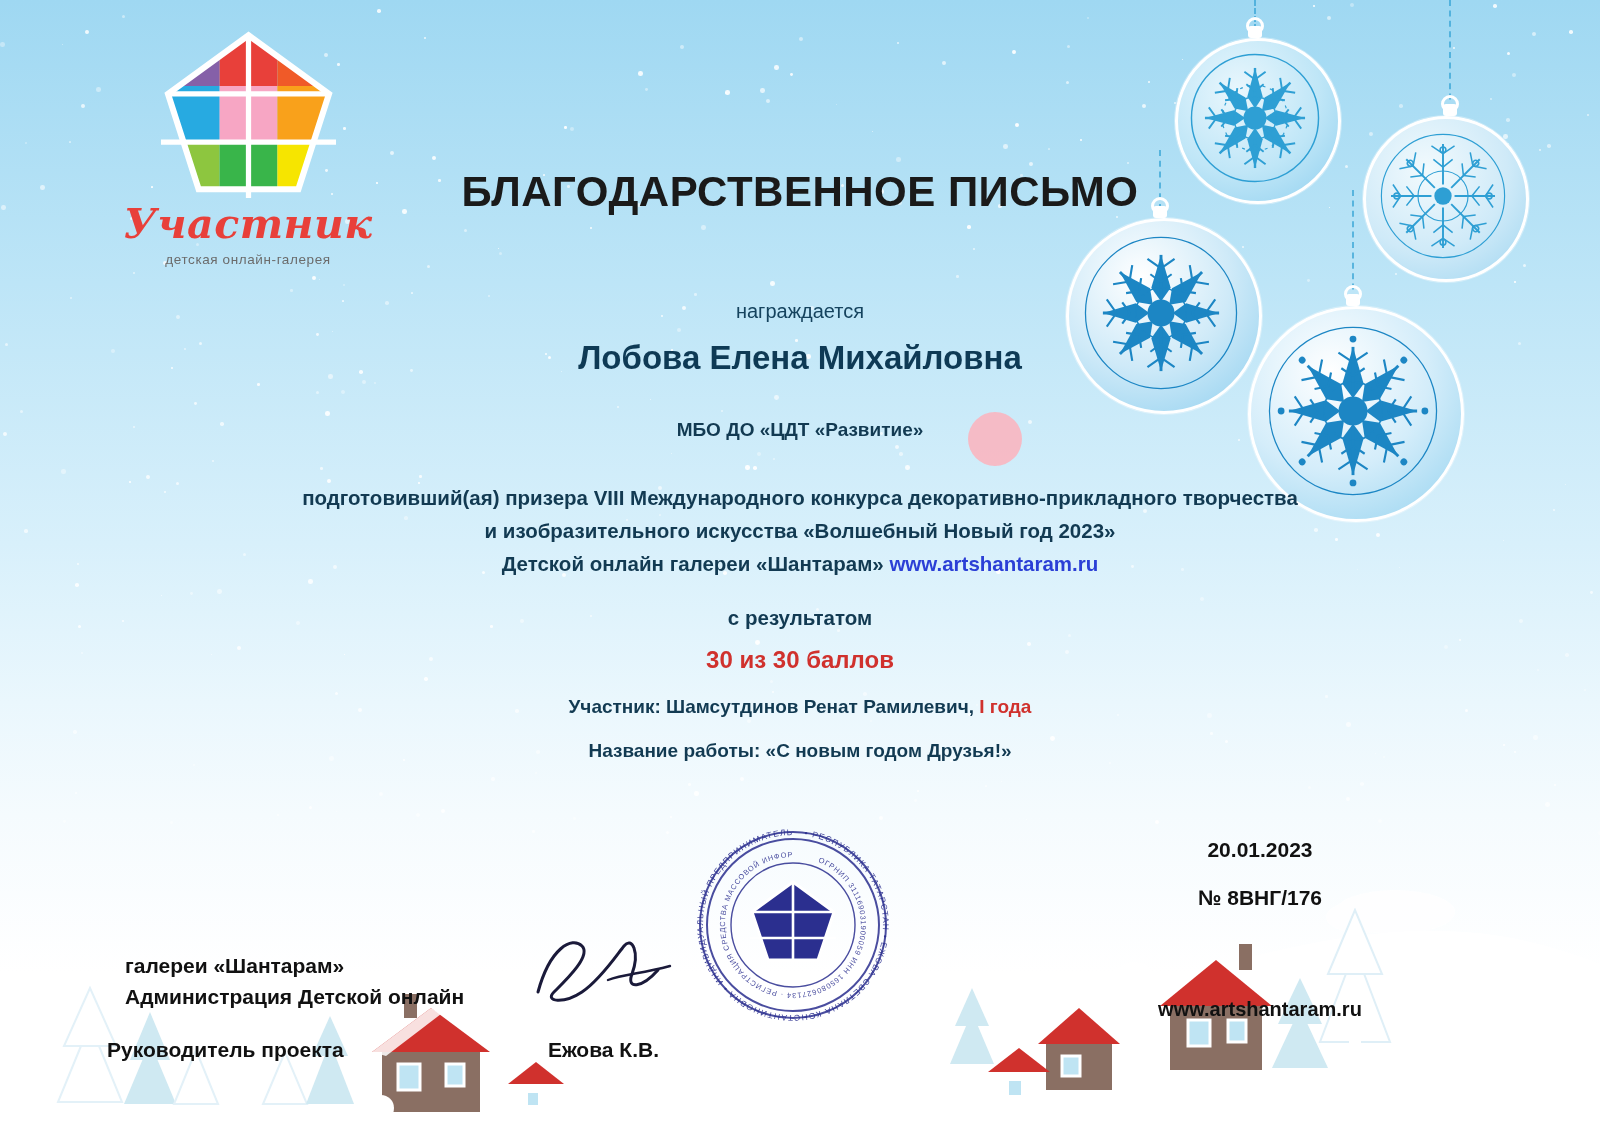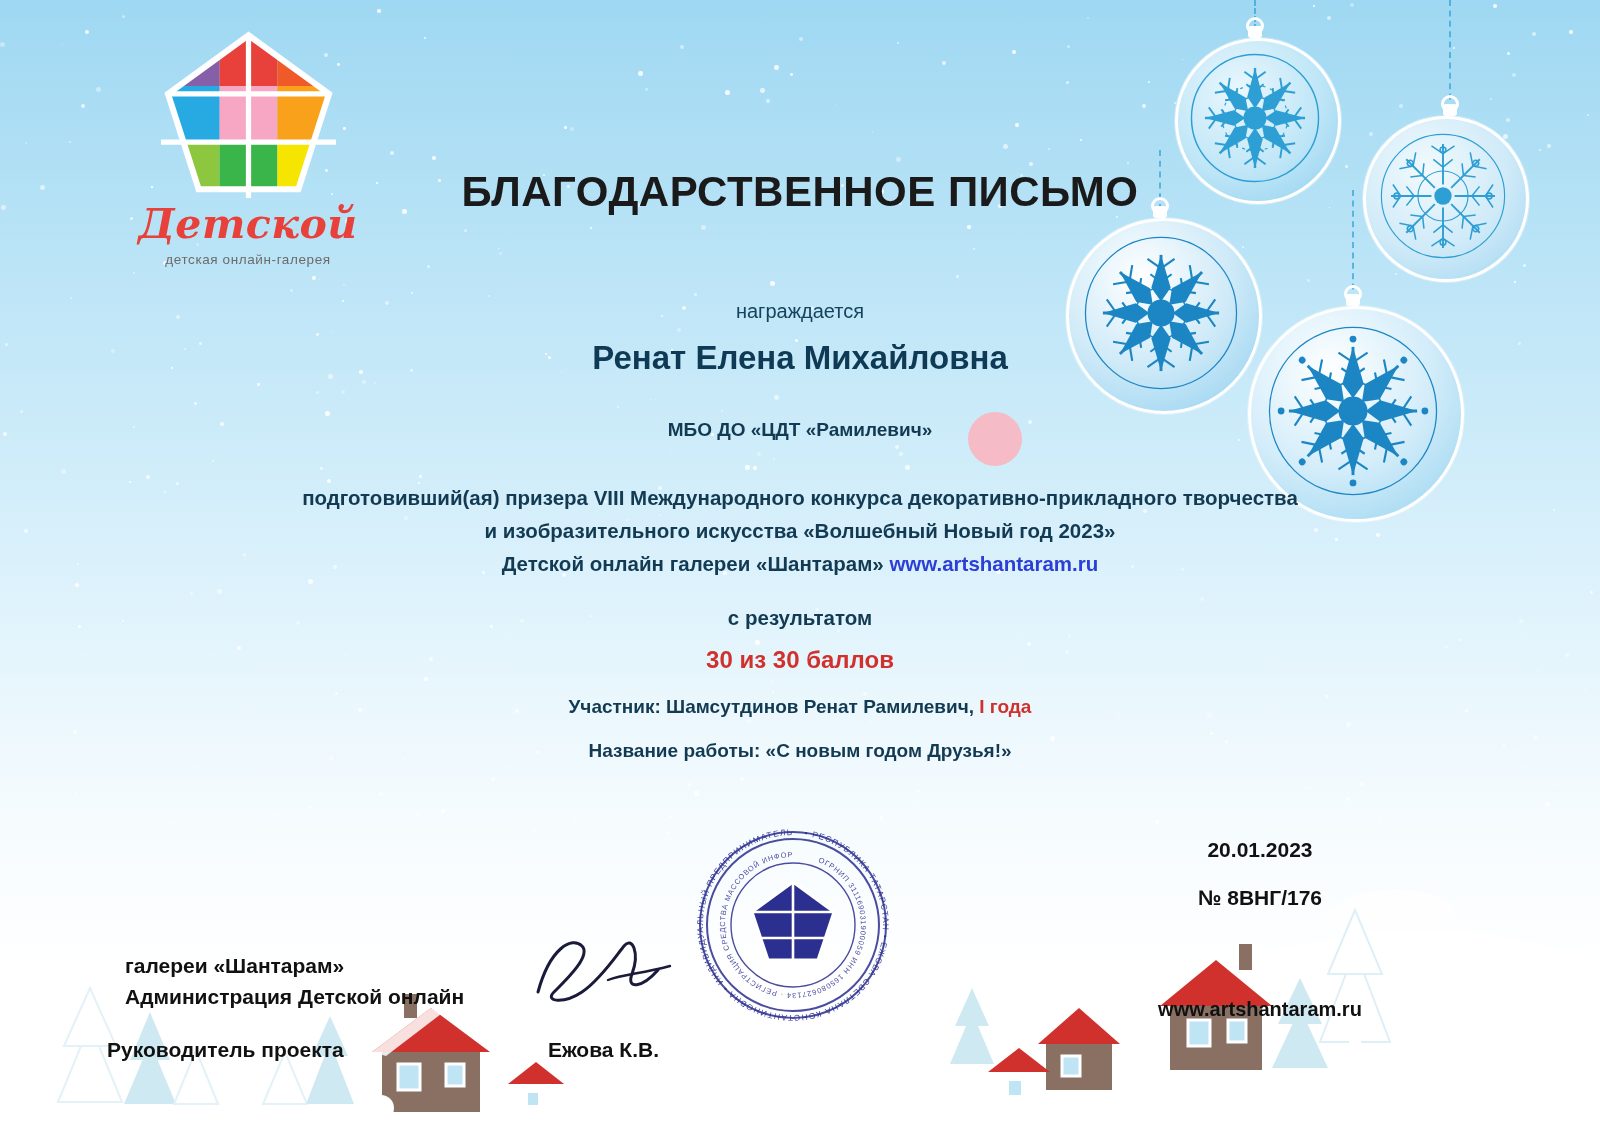--- a/index.html
+++ b/index.html
@@ -624,21 +624,21 @@
           <rect x="67" y="64" width="66" height="64" fill="#f7a6c4"></rect>
           <rect x="133" y="64" width="67" height="64" fill="#f9a11b"></rect>
           <rect x="0" y="128" width="67" height="64" fill="#8dc63f"></rect>
           <rect x="67" y="128" width="66" height="64" fill="#39b54a"></rect>
           <rect x="133" y="128" width="67" height="64" fill="#f6e500"></rect>
         </g>
         <path d="M100 6 L192 73 L157 182 L43 182 L8 73 Z" fill="none" stroke="#ffffff" stroke-width="7"></path>
         <path d="M100 6 L100 192 M8 73 L192 73 M0 128 L200 128" stroke="#ffffff" stroke-width="6" fill="none"></path>
       </svg>
     </div>
-    <div class="logo-word">Детской</div>
+    <div class="logo-word">Участник</div>
     <div class="logo-sub">детская онлайн-галерея</div>
   </div>
 
   <div class="orn" style="left:1170px; top:0; width:170px; height:230px;">
     <div class="cord" style="top:0; height:30px;"></div>
     <div class="cap" style="top:26px;"></div>
     <div class="ball" style="left:5px; top:38px; width:160px; height:160px; background:radial-gradient(circle at 38% 32%, #eaf7fd, #bfe6f7 55%, #8ecfef 100%);">
       <svg viewBox="0 0 160 160" width="154" height="154">
         <g stroke="#2e9fd4" fill="none" stroke-width="2">
           <circle cx="80" cy="80" r="66" stroke-width="1.5"></circle>
@@ -748,22 +748,22 @@
       </svg>
     </div>
   </div>
 
   <div class="pink-dot"></div>
 
   <div class="title">БЛАГОДАРСТВЕННОЕ ПИСЬМО</div>
 
   <div class="center-col">
     <div class="awarded">награждается</div>
-    <div class="name">Ренат Елена Михайловна</div>
-    <div class="org">МБО ДО «ЦДТ «Рамилевич»</div>
+    <div class="name">Лобова Елена Михайловна</div>
+    <div class="org">МБО ДО «ЦДТ «Развитие»</div>
     <div class="desc">
       <div>подготовивший(ая) призера VIII Международного конкурса декоративно-прикладного творчества</div>
       <div>
         <span>и изобразительного искусства </span><span>«Волшебный Новый год 2023»</span>
       </div>
       <div>
         <span>Детской онлайн галереи «Шантарам» </span><span class="blue-link">www.artshantaram.ru</span>
       </div>
     </div>
     <div class="result-label">с результатом</div>

